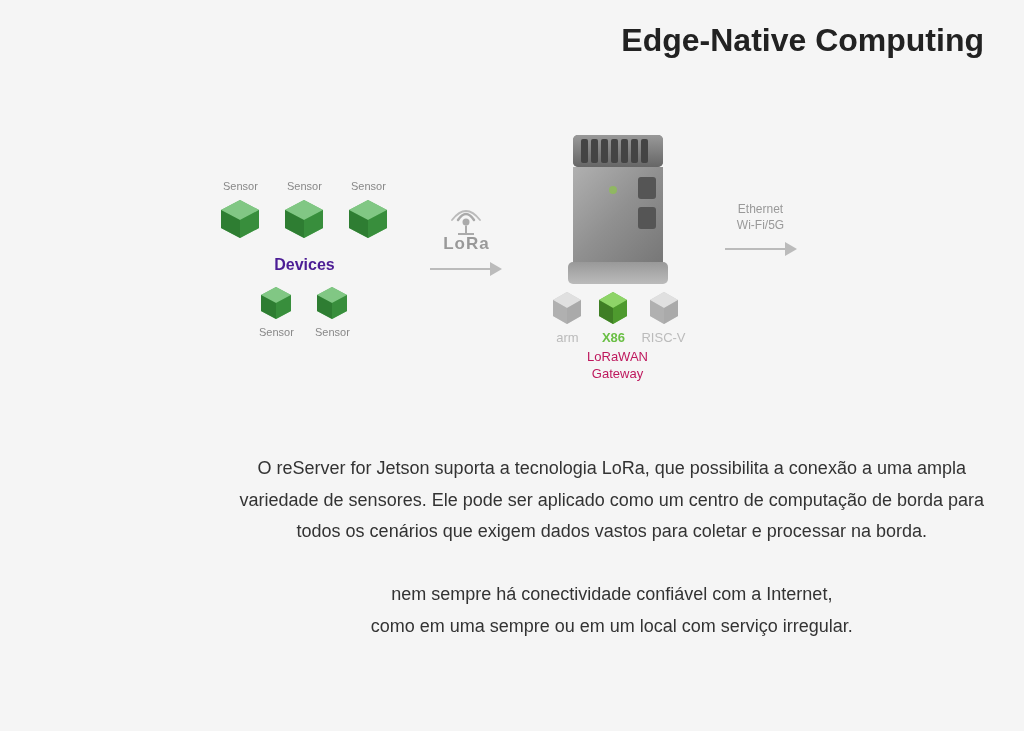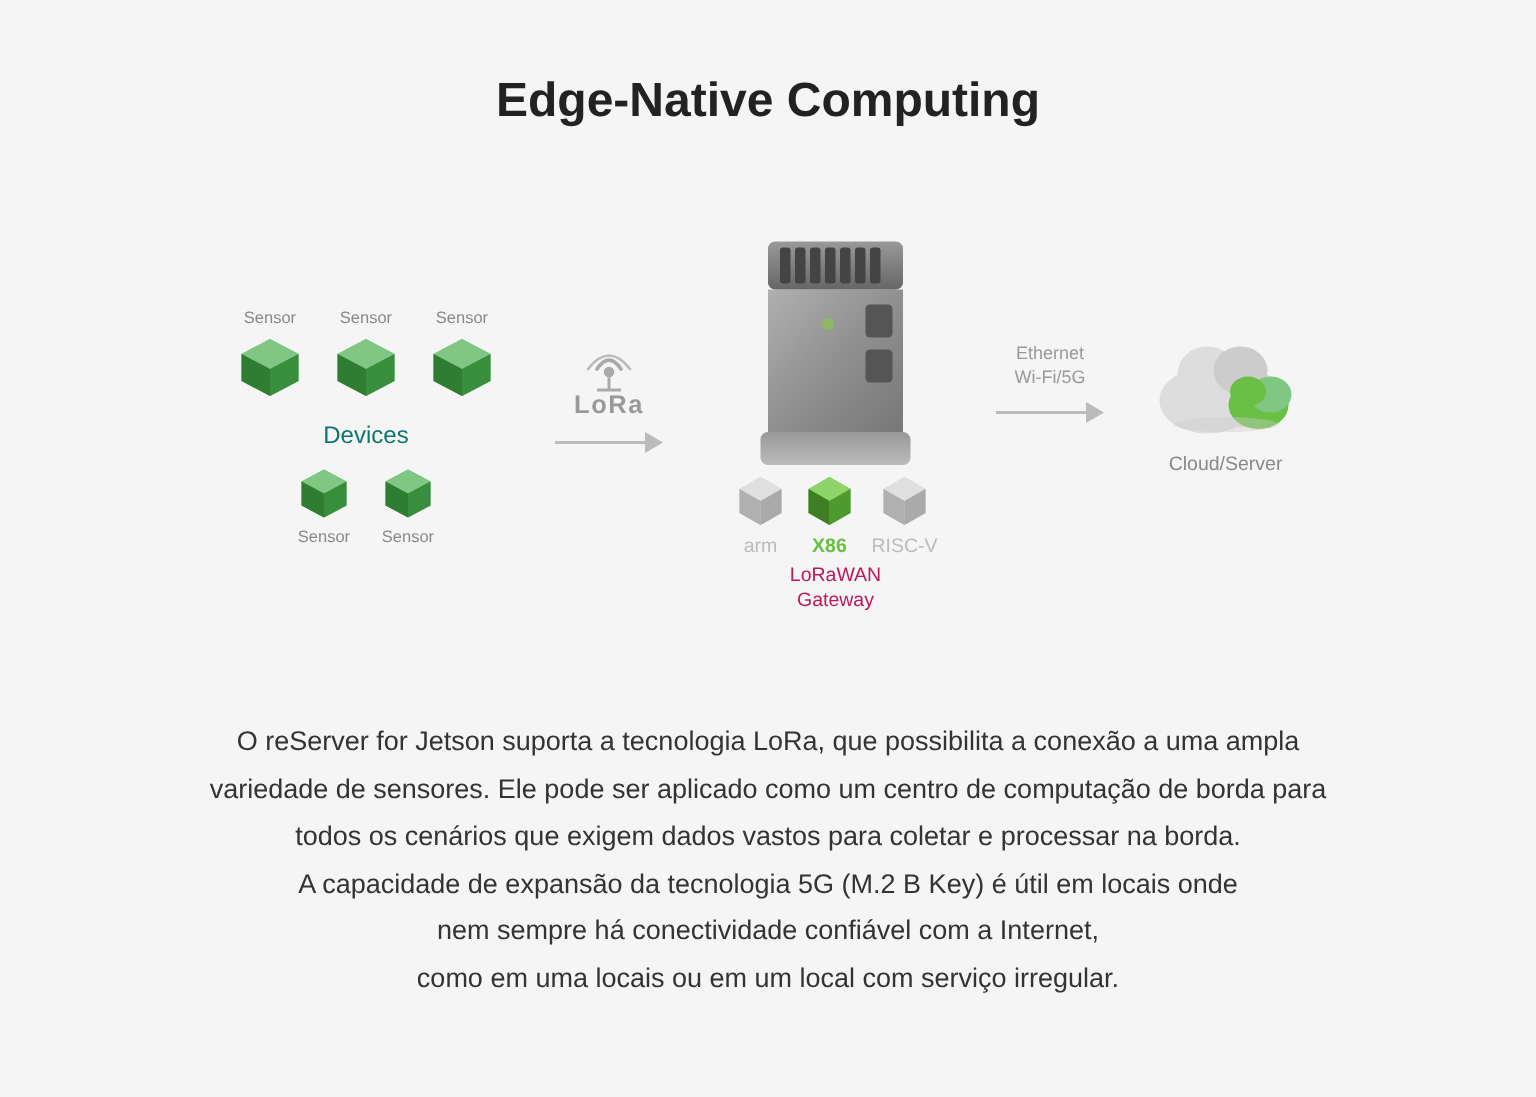--- a/index.html
+++ b/index.html
@@ -9,24 +9,24 @@
       width: 1024px;
       min-height: 731px;
       display: flex;
       align-items: center;
       justify-content: center;
     }
     .container {
       background: #f5f5f5;
       width: 1024px;
       min-height: 731px;
-      padding: 48px 40px 30px 40px;
-      display: flex;
-      flex-direction: column;
-      align-items: center;
+      padding: 22px 40px 30px 40px;
+      display: flex;
+      flex-direction: column;
+      align-items: flex-end;
     }
     .page-title {
       font-size: 32px;
       font-weight: 700;
       color: #222;
       margin-bottom: 30px;
       text-align: center;
     }
     .diagram {
       width: 100%;
@@ -66,22 +66,22 @@
     .cube-large {
       width: 46px;
       height: 46px;
     }
     .cube-small {
       width: 38px;
       height: 38px;
     }
     .devices-label {
       font-size: 16px;
-      font-weight: 400;
-      color: #0f766e;
+      font-weight: 700;
+      color: #4c1d95;
       margin-top: 4px;
     }
 
     
     .lora-section {
       display: flex;
       flex-direction: column;
       align-items: center;
       margin: 0 18px;
       position: relative;
@@ -344,41 +344,25 @@
 
     <div class="conn-section">
       <div class="conn-label">Ethernet</div>
       <div class="conn-label">Wi-Fi/5G</div>
       <div class="arrow-right" style="margin-top:8px;">
         <div class="arrow-line"></div>
         <div class="arrow-head"></div>
       </div>
     </div>
 
-    <div class="cloud-section">
-      <svg width="100" height="80" viewBox="0 0 100 80">
-
-        <ellipse cx="38" cy="52" rx="32" ry="22" fill="#ddd"></ellipse>
-        <ellipse cx="60" cy="50" rx="28" ry="20" fill="#ddd"></ellipse>
-        <ellipse cx="38" cy="34" rx="20" ry="18" fill="#ddd"></ellipse>
-        <ellipse cx="60" cy="32" rx="18" ry="16" fill="#ccc"></ellipse>
-
-        <ellipse cx="72" cy="55" rx="20" ry="16" fill="#6abf45"></ellipse>
-        <ellipse cx="80" cy="48" rx="14" ry="12" fill="#81c784"></ellipse>
-        <ellipse cx="65" cy="46" rx="12" ry="10" fill="#6abf45"></ellipse>
-
-        <ellipse cx="50" cy="68" rx="35" ry="5" fill="#ccc" opacity="0.4"></ellipse>
-      </svg>
-      <div class="cloud-label">Cloud/Server</div>
-    </div>
 
   </div>
 
   <div class="description">
     <span>O reServer for Jetson suporta a tecnologia LoRa, que possibilita a conexão a uma ampla</span><br>
     <span>variedade de sensores. Ele pode ser aplicado como um centro de computação de borda para</span><br>
     <span>todos os cenários que exigem dados vastos para coletar e processar na borda.</span><br>
-    <span>A capacidade de expansão da tecnologia 5G (M.2 B Key) é útil em locais onde</span><br>
+    <br>
     <span>nem sempre há conectividade confiável com a Internet,</span><br>
-    <span>como em uma locais ou em um local com serviço irregular.</span><br>
+    <span>como em uma sempre ou em um local com serviço irregular.</span><br>
   </div>
 
 </div>
 
 </body></html>

